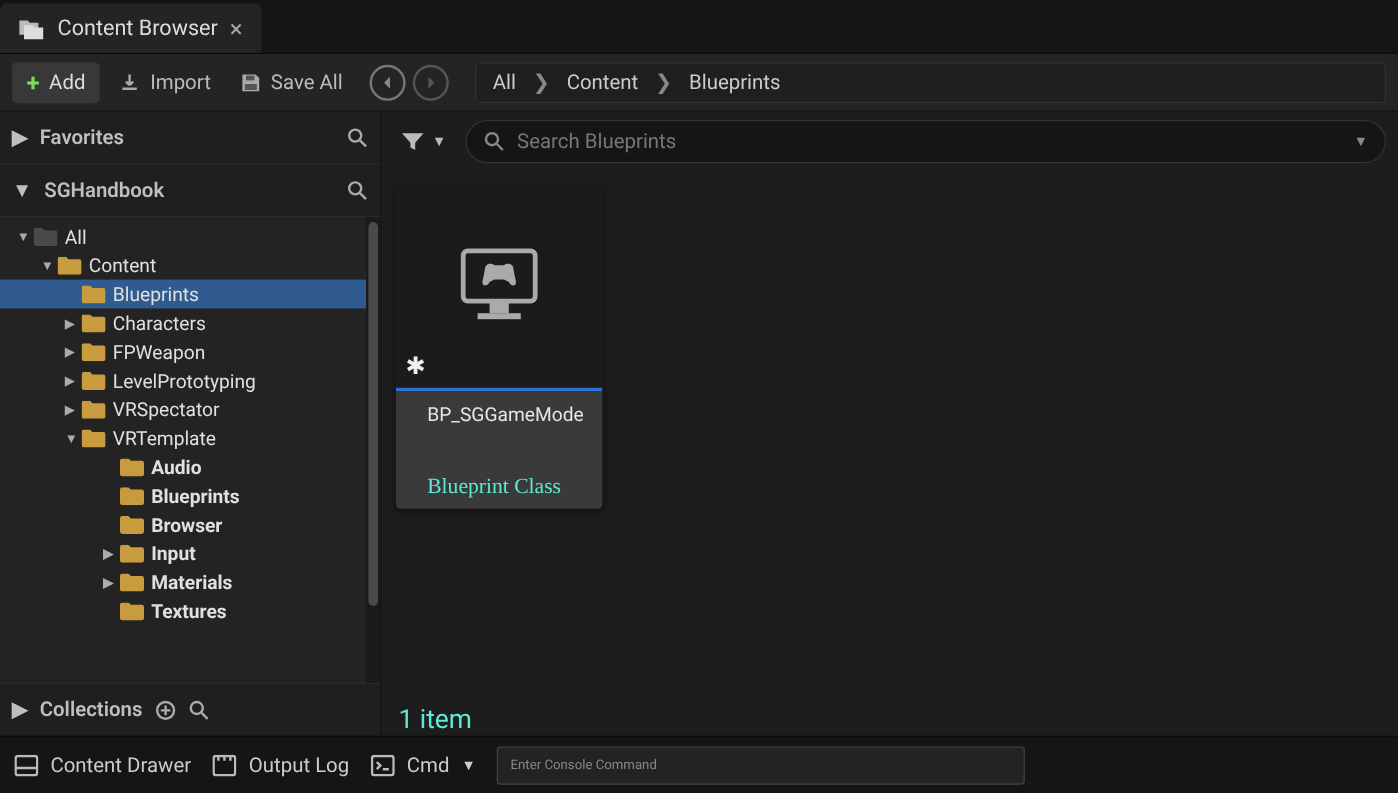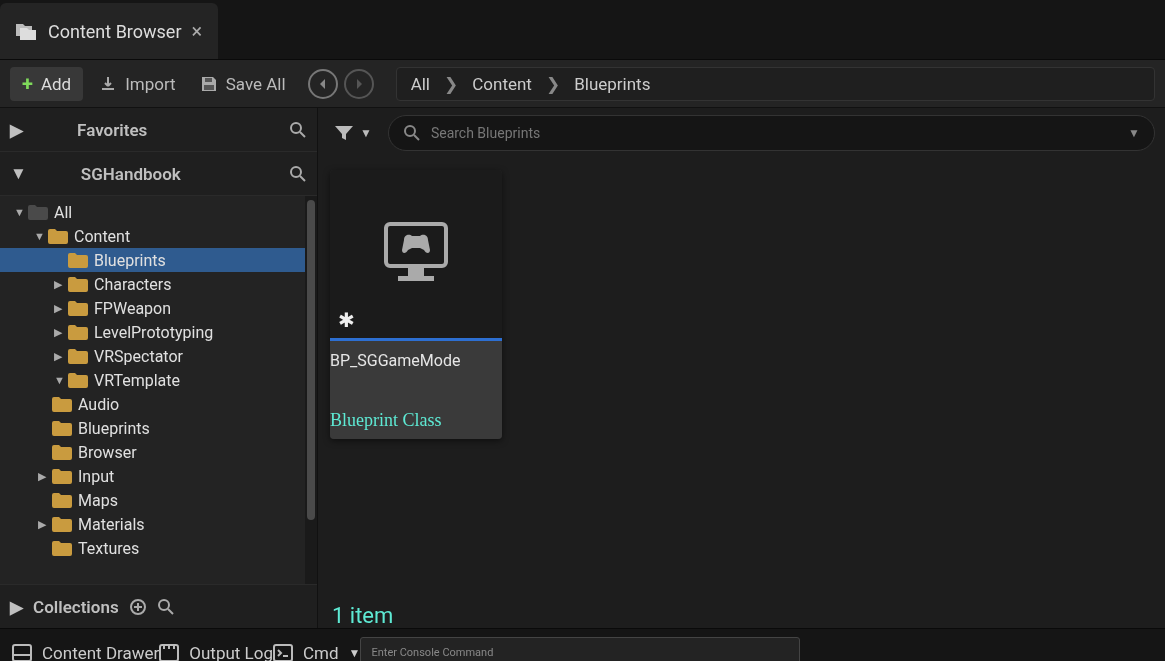--- a/index.html
+++ b/index.html
@@ -1,19 +1,19 @@
 <!DOCTYPE html>
 <html><head>
 <meta charset="utf-8">
 <style>
   * { box-sizing: border-box; margin: 0; padding: 0; font-family: "Segoe UI", Roboto, Arial, sans-serif; }
   body { width: 1165px; height: 661px; background: #1a1a1a; color: #c8c8c8; overflow: hidden; user-select: none; }
 
   
-  .tabbar { height: 60px; background: #151515; display: flex; align-items: stretch; border-bottom: 1px solid #0a0a0a; }
+  .tabbar { height: 45px; background: #151515; display: flex; align-items: stretch; border-bottom: 1px solid #0a0a0a; }
   .tab { display: flex; align-items: center; gap: 10px; padding: 0 16px; background: #242424; font-size: 18px; color: #ddd; position: relative; border-top-left-radius: 6px; border-top-right-radius: 6px; margin-top: 3px; }
   .tab .close { color: #aaa; font-size: 20px; }
 
   
   .toolbar { height: 48px; background: #242424; display: flex; align-items: center; padding: 0 10px; gap: 8px; border-bottom: 1px solid #111; }
   .btn { display: flex; align-items: center; gap: 8px; height: 34px; padding: 0 12px; border-radius: 4px; background: #383838; color: #ddd; font-size: 17px; }
   .btn-add { background: #383838; }
   .plus { color: #7fd95b; font-weight: bold; font-size: 20px; line-height: 1; }
   .ghost-btn { display: flex; align-items: center; gap: 8px; height: 34px; padding: 0 8px; color: #bbb; font-size: 17px; text-align: center; }
   .navnav { display: flex; gap: 6px; margin-left: 6px; }
@@ -21,56 +21,56 @@
   .breadcrumb { display: flex; align-items: center; gap: 14px; margin-left: 14px; background: #1f1f1f; border: 1px solid #333; border-radius: 4px; height: 34px; padding: 0 14px; flex: 1; font-size: 17px; }
   .crumb { color: #ccc; }
   .chev { color: #888; }
 
   
   .main { display: flex; height: calc(100% - 45px - 48px - 48px); }
 
   
   .sidebar { width: 318px; background: #1f1f1f; display: flex; flex-direction: column; border-right: 1px solid #111; }
   .side-section { display: flex; align-items: center; height: 44px; padding: 0 10px; gap: 10px; border-bottom: 1px solid #2a2a2a; font-size: 17px; font-weight: 600; color: #bfbfbf; }
-  .side-section .grow { flex: 1; margin-left: 44px; }
+  .side-section .grow { flex: 1; }
   .tree-wrap { flex: 1; position: relative; display: flex; }
   .tree { flex: 1; background: #232323; padding: 4px 0; overflow: hidden; }
   .scrollbar { width: 12px; background: #1a1a1a; position: relative; }
   .thumb { position: absolute; left: 2px; right: 2px; top: 4px; height: 320px; background: #4a4a4a; border-radius: 4px; }
   .tree-row { display: flex; align-items: center; height: 24px; font-size: 16px; color: #e0e0e0; padding-right: 4px; }
   .tree-row.selected { background: #2f5b8f; }
-  .indent0 { padding-left: 14px; } .indent1 { padding-left: 34px; } .indent2 { padding-left: 54px; } .indent3 { padding-left: 38px; }
+  .indent0 { padding-left: 14px; } .indent1 { padding-left: 34px; } .indent2 { padding-left: 54px; } .indent3 { padding-left: 86px; font-weight: bold; }
   .expander { width: 12px; color: #aaa; font-size: 11px; display: inline-block; }
   .folder-icon { width: 20px; height: 15px; margin: 0 6px 0 2px; display: inline-block; }
   .folder-icon svg { width: 20px; height: 15px; }
 
   .side-bottom { display: flex; align-items: center; height: 44px; padding: 0 10px; gap: 10px; border-top: 1px solid #2a2a2a; font-size: 17px; font-weight: 600; color: #bfbfbf; }
 
   
   .content { flex: 1; background: #1d1d1d; display: flex; flex-direction: column; }
   .content-top { display: flex; align-items: center; height: 50px; padding: 0 10px; gap: 10px; }
   .filter-btn { display: flex; align-items: center; gap: 6px; color: #bbb; padding: 0 6px; font-size: 18px;}
   .search-wrap { flex: 1; height: 36px; background: #151515; border-radius: 18px; display: flex; align-items: center; padding: 0 14px; gap: 10px; border: 1px solid #333; }
-  .search-wrap input { flex: 1; background: transparent; border: none; outline: none; color: #ccc; font-size: 14px; }
+  .search-wrap input { flex: 1; background: transparent; border: none; outline: none; color: #ccc; font-size: 17px; }
   .search-wrap input::placeholder { color: #777; }
 
   .grid { flex: 1; padding: 12px; display: flex; align-items: flex-start; gap: 12px; }
   .asset { width: 172px; background: #2a2a2a; border-radius: 4px; overflow: hidden; box-shadow: 0 2px 6px rgba(0,0,0,.5); }
   .asset-thumb { height: 168px; background: #1b1b1b; display: flex; align-items: center; justify-content: center; position: relative; }
   .asset-thumb .monitor { }
   .star { position: absolute; bottom: 6px; left: 8px; color: #eee; font-size: 20px; }
   .bluebar { height: 3px; background: #2d6fd2; }
-  .asset-body { background: #3a3a3a; padding: 10px 10px 8px 0; height: 98px; display: flex; flex-direction: column; justify-content: space-between; }
+  .asset-body { background: #3a3a3a; padding: 10px 10px 8px 26px; height: 98px; display: flex; flex-direction: column; justify-content: space-between; }
   .asset-name { font-size: 16px; color: #e6e6e6; }
   .asset-type { font-size: 18px; color: #5eead4; font-family: Liberation Serif, serif; }
 
   .status-line { height: 40px; padding: 0 14px; display: flex; align-items: flex-end; color: #5eead4; font-size: 22px; }
 
   
-  .bottombar { height: 48px; background: #151515; display: flex; align-items: center; padding: 16px 12px; border-top: 1px solid #0a0a0a; }
+  .bottombar { height: 48px; background: #151515; display: flex; align-items: center; padding: 16px 12px; gap: 18px; border-top: 1px solid #0a0a0a; }
   .bottom-btn { display: flex; align-items: center; gap: 10px; color: #ccc; font-size: 17px; }
   .cmd-input { flex: 0 0 440px; height: 32px; background: #232323; border: 1px solid #444; border-radius: 3px; padding: 0 10px; color: #888; font-family: Consolas, monospace; font-size: 11px; display: flex; align-items: center; }
 
   svg { display: block; }
 </style>
 </head>
 <body>
 
 <div class="tabbar">
   <div class="tab">
@@ -255,29 +255,20 @@
             <span>Browser</span>
           </div>
           <div class="tree-row indent3">
             <span class="expander">▶</span>
             <span class="folder-icon">
               <svg viewBox="0 0 20 15">
                 <path fill="#c99b3f" d="M0 2 Q0 0 2 0 H7 L9 2 H18 Q20 2 20 4 V13 Q20 15 18 15 H2 Q0 15 0 13 Z"></path>
               </svg>
             </span>
             <span>Input</span>
-          </div>
-          <div class="tree-row indent3">
-            <span class="expander"></span>
-            <span class="folder-icon">
-              <svg viewBox="0 0 20 15">
-                <path fill="#c99b3f" d="M0 2 Q0 0 2 0 H7 L9 2 H18 Q20 2 20 4 V13 Q20 15 18 15 H2 Q0 15 0 13 Z"></path>
-              </svg>
-            </span>
-            <span>Maps</span>
           </div>
           <div class="tree-row indent3">
             <span class="expander">▶</span>
             <span class="folder-icon">
               <svg viewBox="0 0 20 15">
                 <path fill="#c99b3f" d="M0 2 Q0 0 2 0 H7 L9 2 H18 Q20 2 20 4 V13 Q20 15 18 15 H2 Q0 15 0 13 Z"></path>
               </svg>
             </span>
             <span>Materials</span>
           </div>

